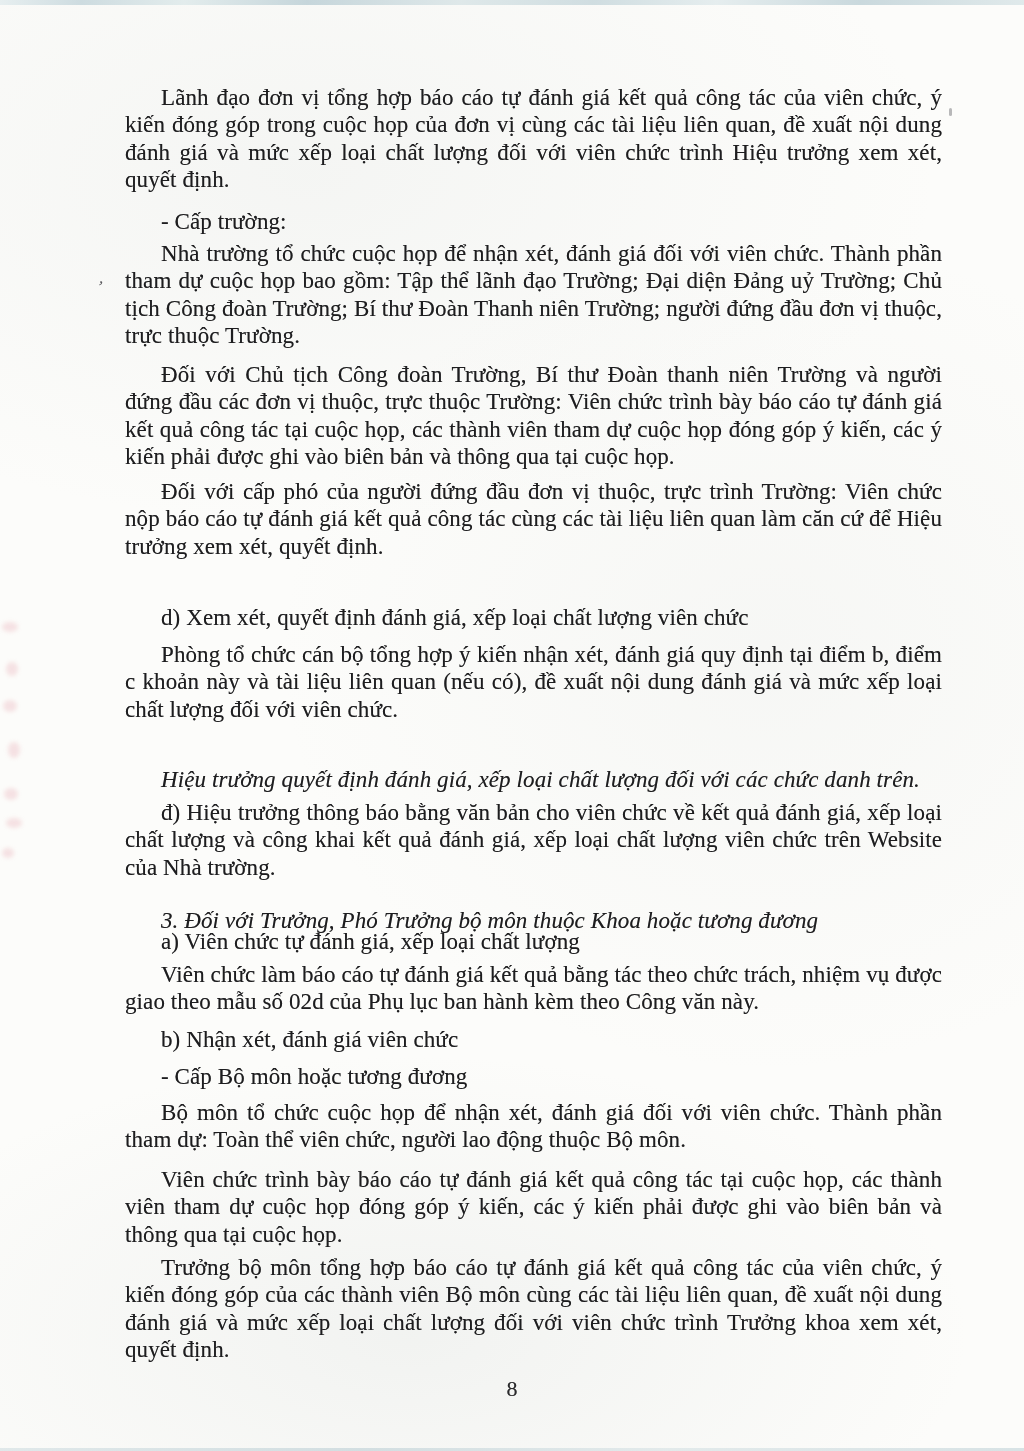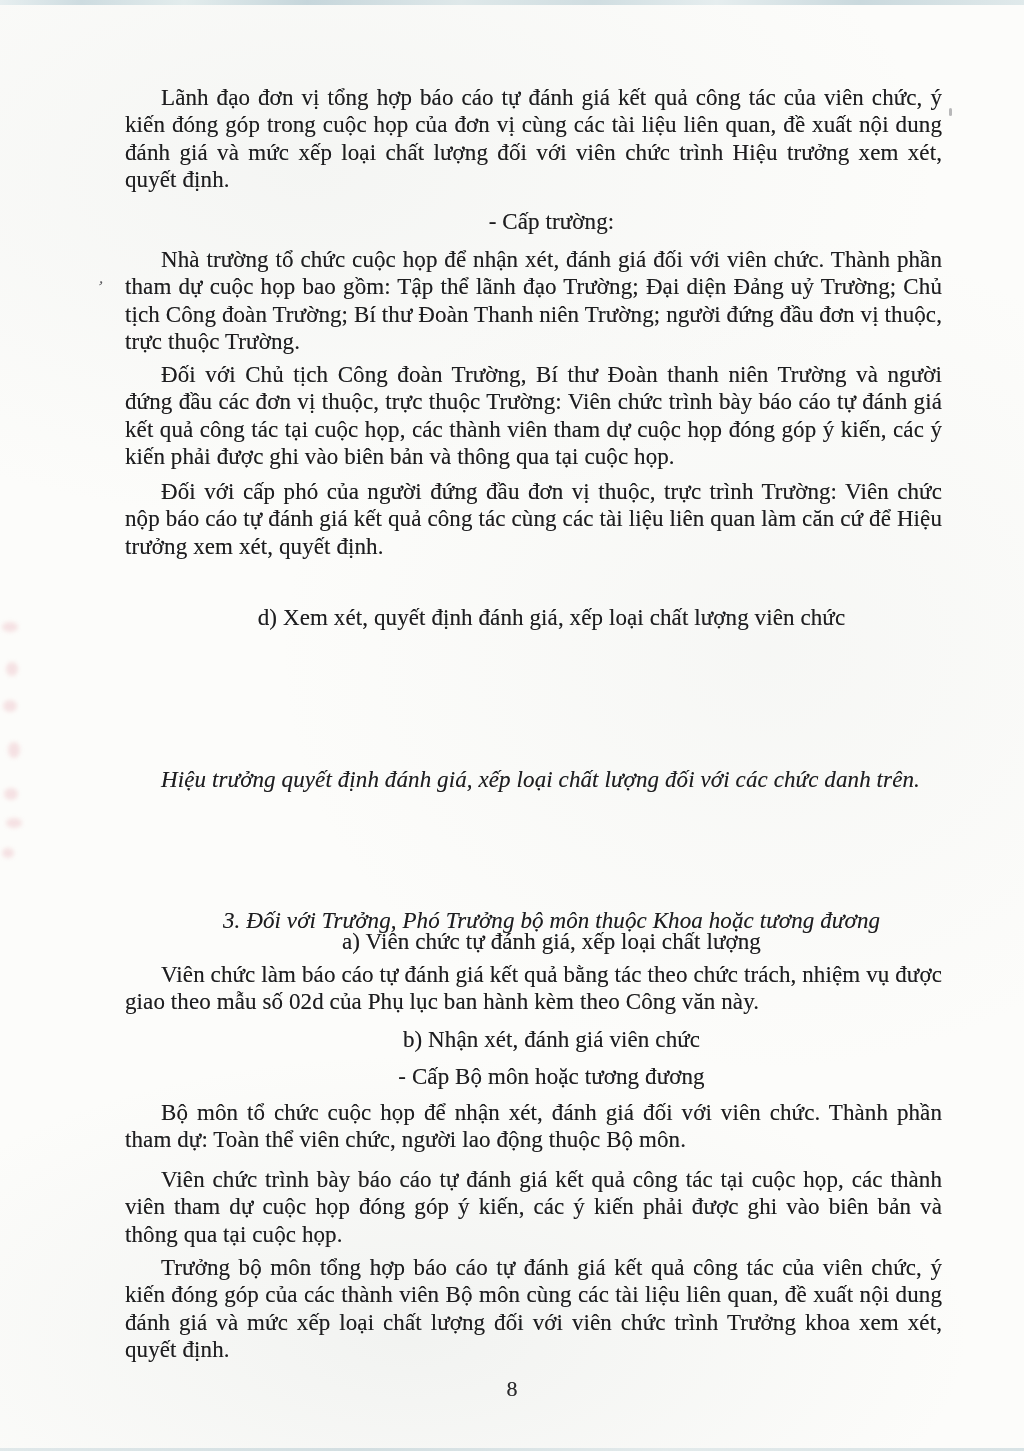--- a/index.html
+++ b/index.html
@@ -25,23 +25,23 @@
     opacity:.7;
   }
   .content{position:absolute;left:0;top:0;width:1024px;height:1451px;}
   .content p{
     position:absolute;left:125px;width:817px;margin:0;
     font-size:23px;line-height:27.4px;
     text-align:justify;text-indent:36px;
     letter-spacing:.1px;
     text-shadow:0 0 .5px rgba(20,20,20,.45);
   }
-  .content p.short{text-align:center;}
+  .content p.short{text-align:left;}
   .content p.heading{font-weight:normal;font-style:italic;margin-top:19px;}
-  .p0{top:84px;}  .p1{top:208px;} .p2{top:246px;}  .p3{top:361px;}
+  .p0{top:84px;}  .p1{top:208px;} .p2{top:240px;}  .p3{top:361px;}
   .p4{top:478px;} .p5{top:571px;} .p6{top:604px;}  .p7{top:641px;}
   .p8{top:766px;font-style:italic;} .p9{top:799px;} .p10{top:888px;} .p11{top:928px;}
   .p12{top:961px;}.p13{top:1026px;}.p14{top:1063px;}.p15{top:1099px;}
   .p16{top:1166px;}.p17{top:1254px;}
   .page-number{
     position:absolute;top:1376px;left:0;width:1024px;margin:0;
     text-align:center;font-size:22px;color:#2a2a2c;
     text-shadow:0 0 .5px rgba(20,20,20,.4);
   }
   .margin-mark{
@@ -70,21 +70,23 @@
 <div class="scan-page">
   <div class="scan-edge-top"></div>
 
   <div class="content">
     <p class="p0">Lãnh đạo đơn vị tổng hợp báo cáo tự đánh giá kết quả công tác của viên chức, ý kiến đóng góp trong cuộc họp của đơn vị cùng các tài liệu liên quan, đề xuất nội dung đánh giá và mức xếp loại chất lượng đối với viên chức trình Hiệu trưởng xem xét, quyết định.</p>
     <p class="p1 short">- Cấp trường:</p>
     <p class="p2">Nhà trường tổ chức cuộc họp để nhận xét, đánh giá đối với viên chức. Thành phần tham dự cuộc họp bao gồm: Tập thể lãnh đạo Trường; Đại diện Đảng uỷ Trường; Chủ tịch Công đoàn Trường; Bí thư Đoàn Thanh niên Trường; người đứng đầu đơn vị thuộc, trực thuộc Trường.</p>
     <p class="p3">Đối với Chủ tịch Công đoàn Trường, Bí thư Đoàn thanh niên Trường và người đứng đầu các đơn vị thuộc, trực thuộc Trường: Viên chức trình bày báo cáo tự đánh giá kết quả công tác tại cuộc họp, các thành viên tham dự cuộc họp đóng góp ý kiến, các ý kiến phải được ghi vào biên bản và thông qua tại cuộc họp.</p>
     <p class="p4">Đối với cấp phó của người đứng đầu đơn vị thuộc, trực trình Trường: Viên chức nộp báo cáo tự đánh giá kết quả công tác cùng các tài liệu liên quan làm căn cứ để Hiệu trưởng xem xét, quyết định.</p>
     <p class="p6 short">d) Xem xét, quyết định đánh giá, xếp loại chất lượng viên chức</p>
+    <p class="p7">Phòng tổ chức cán bộ tổng hợp ý kiến nhận xét, đánh giá quy định tại điểm b, điểm c khoản này và tài liệu liên quan (nếu có), đề xuất nội dung đánh giá và mức xếp loại chất lượng đối với viên chức.</p>
     <p class="p8">Hiệu trưởng quyết định đánh giá, xếp loại chất lượng đối với các chức danh trên.</p>
+    <p class="p9">đ) Hiệu trưởng thông báo bằng văn bản cho viên chức về kết quả đánh giá, xếp loại chất lượng và công khai kết quả đánh giá, xếp loại chất lượng viên chức trên Website của Nhà trường.</p>
     <p class="p10 heading short">3. Đối với Trưởng, Phó Trưởng bộ môn thuộc Khoa hoặc tương đương</p>
     <p class="p11 short">a) Viên chức tự đánh giá, xếp loại chất lượng</p>
     <p class="p12">Viên chức làm báo cáo tự đánh giá kết quả bằng tác theo chức trách, nhiệm vụ được giao theo mẫu số 02d của Phụ lục ban hành kèm theo Công văn này.</p>
     <p class="p13 short">b) Nhận xét, đánh giá viên chức</p>
     <p class="p14 short">- Cấp Bộ môn hoặc tương đương</p>
     <p class="p15">Bộ môn tổ chức cuộc họp để nhận xét, đánh giá đối với viên chức. Thành phần tham dự: Toàn thể viên chức, người lao động thuộc Bộ môn.</p>
     <p class="p16">Viên chức trình bày báo cáo tự đánh giá kết quả công tác tại cuộc họp, các thành viên tham dự cuộc họp đóng góp ý kiến, các ý kiến phải được ghi vào biên bản và thông qua tại cuộc họp.</p>
     <p class="p17">Trưởng bộ môn tổng hợp báo cáo tự đánh giá kết quả công tác của viên chức, ý kiến đóng góp của các thành viên Bộ môn cùng các tài liệu liên quan, đề xuất nội dung đánh giá và mức xếp loại chất lượng đối với viên chức trình Trưởng khoa xem xét, quyết định.</p>
   </div>
 

